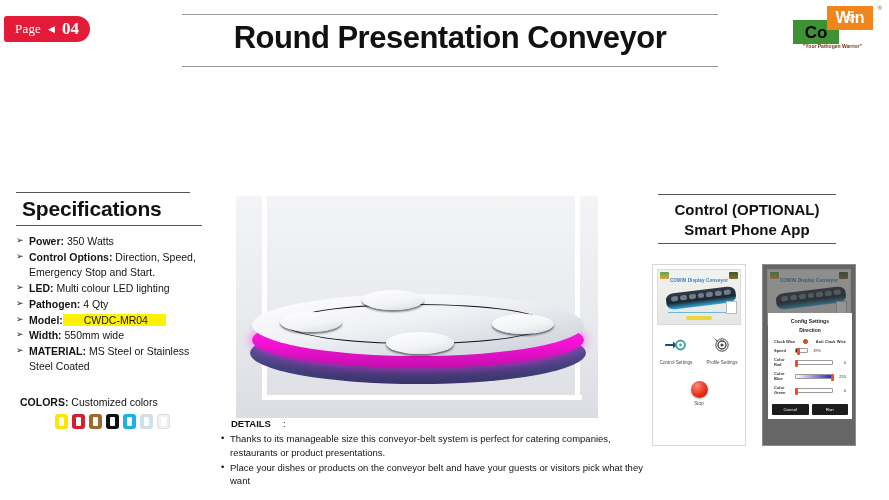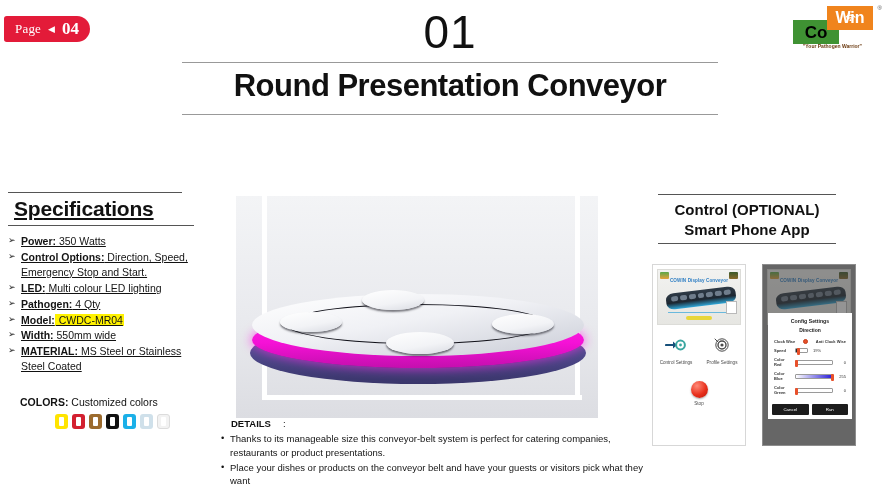--- a/index.html
+++ b/index.html
@@ -70,38 +70,38 @@
     font-size: 31px; font-weight: bold; letter-spacing: -.5px;
     line-height: 1.25; padding: 4px 0 2px;
   }
   .hdr .apps {
     font-family: "Liberation Serif", serif;
     font-size: 12.5px; margin-top: 12px; color: #111;
   }
   .hdr .apps b { font-weight: bold; }
 
   
-  .specs { position: absolute; left: 8px; top: 192px; width: 196px; text-decoration: underline; }
+  .specs { position: absolute; left: 16px; top: 192px; width: 196px; }
   .specs .rule-top { height: 1px; background: #555; width: 174px; }
   .specs h2 {
     font-size: 21px; font-weight: bold; letter-spacing: -.2px;
     padding: 4px 0 4px 6px;
   }
   .specs .rule-bot { height: 1px; background: #555; width: 186px; }
   .specs ul { list-style: none; margin-top: 8px; }
   .specs li {
     font-size: 10.5px; line-height: 1.42;
     padding-left: 13px; position: relative; margin-bottom: 1px;
     color: #141414;
   }
   .specs li .marker {
     position: absolute; left: 0; top: 0; font-size: 9px; color: #222;
   }
   .specs li b { font-weight: bold; }
-  .hl { background: #fff200; padding: 0 1px; }
+  .hl { background: #fff200; padding: 0 18px; }
 
   .colors { position: absolute; left: 20px; top: 396px; width: 200px; }
   .colors .ctitle { font-size: 10.5px; }
   .colors .ctitle b { font-weight: bold; }
   .swatches { display: flex; gap: 4px; margin-top: 6px; padding-left: 35px; }
   .sw {
     width: 13px; height: 15px; border-radius: 3px;
     display: flex; align-items: center; justify-content: center;
   }
   .sw i { display: block; width: 5px; height: 9px; background: #fff; border-radius: 1px; }
@@ -276,21 +276,20 @@
       <path d="M1 4.2 A6 6 0 0 1 10 4.2" stroke="#ffffff" stroke-width="1.2" fill="none" stroke-linecap="round"></path>
       <path d="M3 5.8 A3.5 3.5 0 0 1 8 5.8" stroke="#ffffff" stroke-width="1.2" fill="none" stroke-linecap="round"></path>
       <circle cx="5.5" cy="7.2" r="1" fill="#ffffff"></circle>
     </svg>
   </span>
   <span class="reg">®</span>
   <span class="tagline">"Your Pathogen Warrior"</span>
 </div>
 
 <div class="hdr">
-  <div class="num">01</div>
   <div class="rule"></div>
   <div class="title">Round Presentation Conveyor</div>
   <div class="rule"></div>
 </div>
 
 <div class="specs">
   <div class="rule-top"></div>
   <h2>Specifications</h2>
   <div class="rule-bot"></div>
   <ul id="spec-list">

